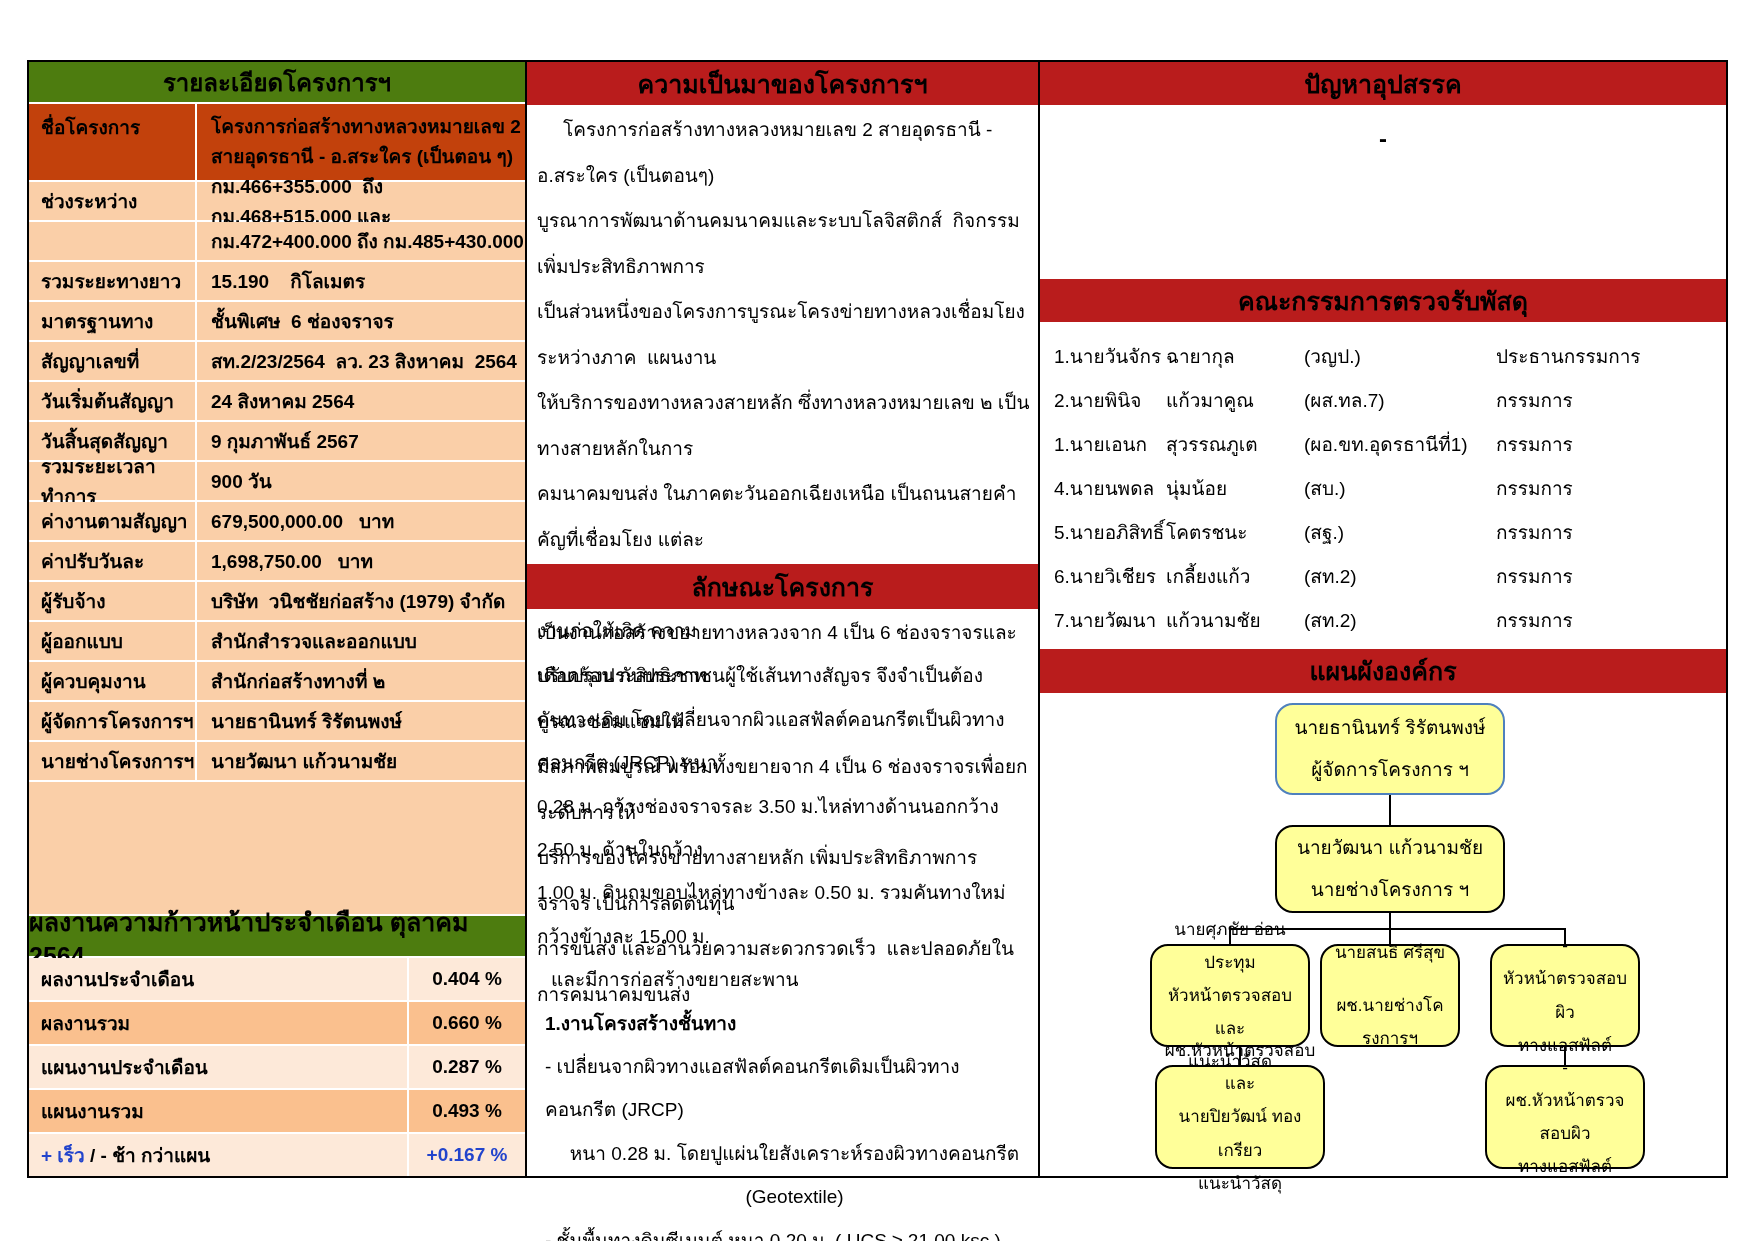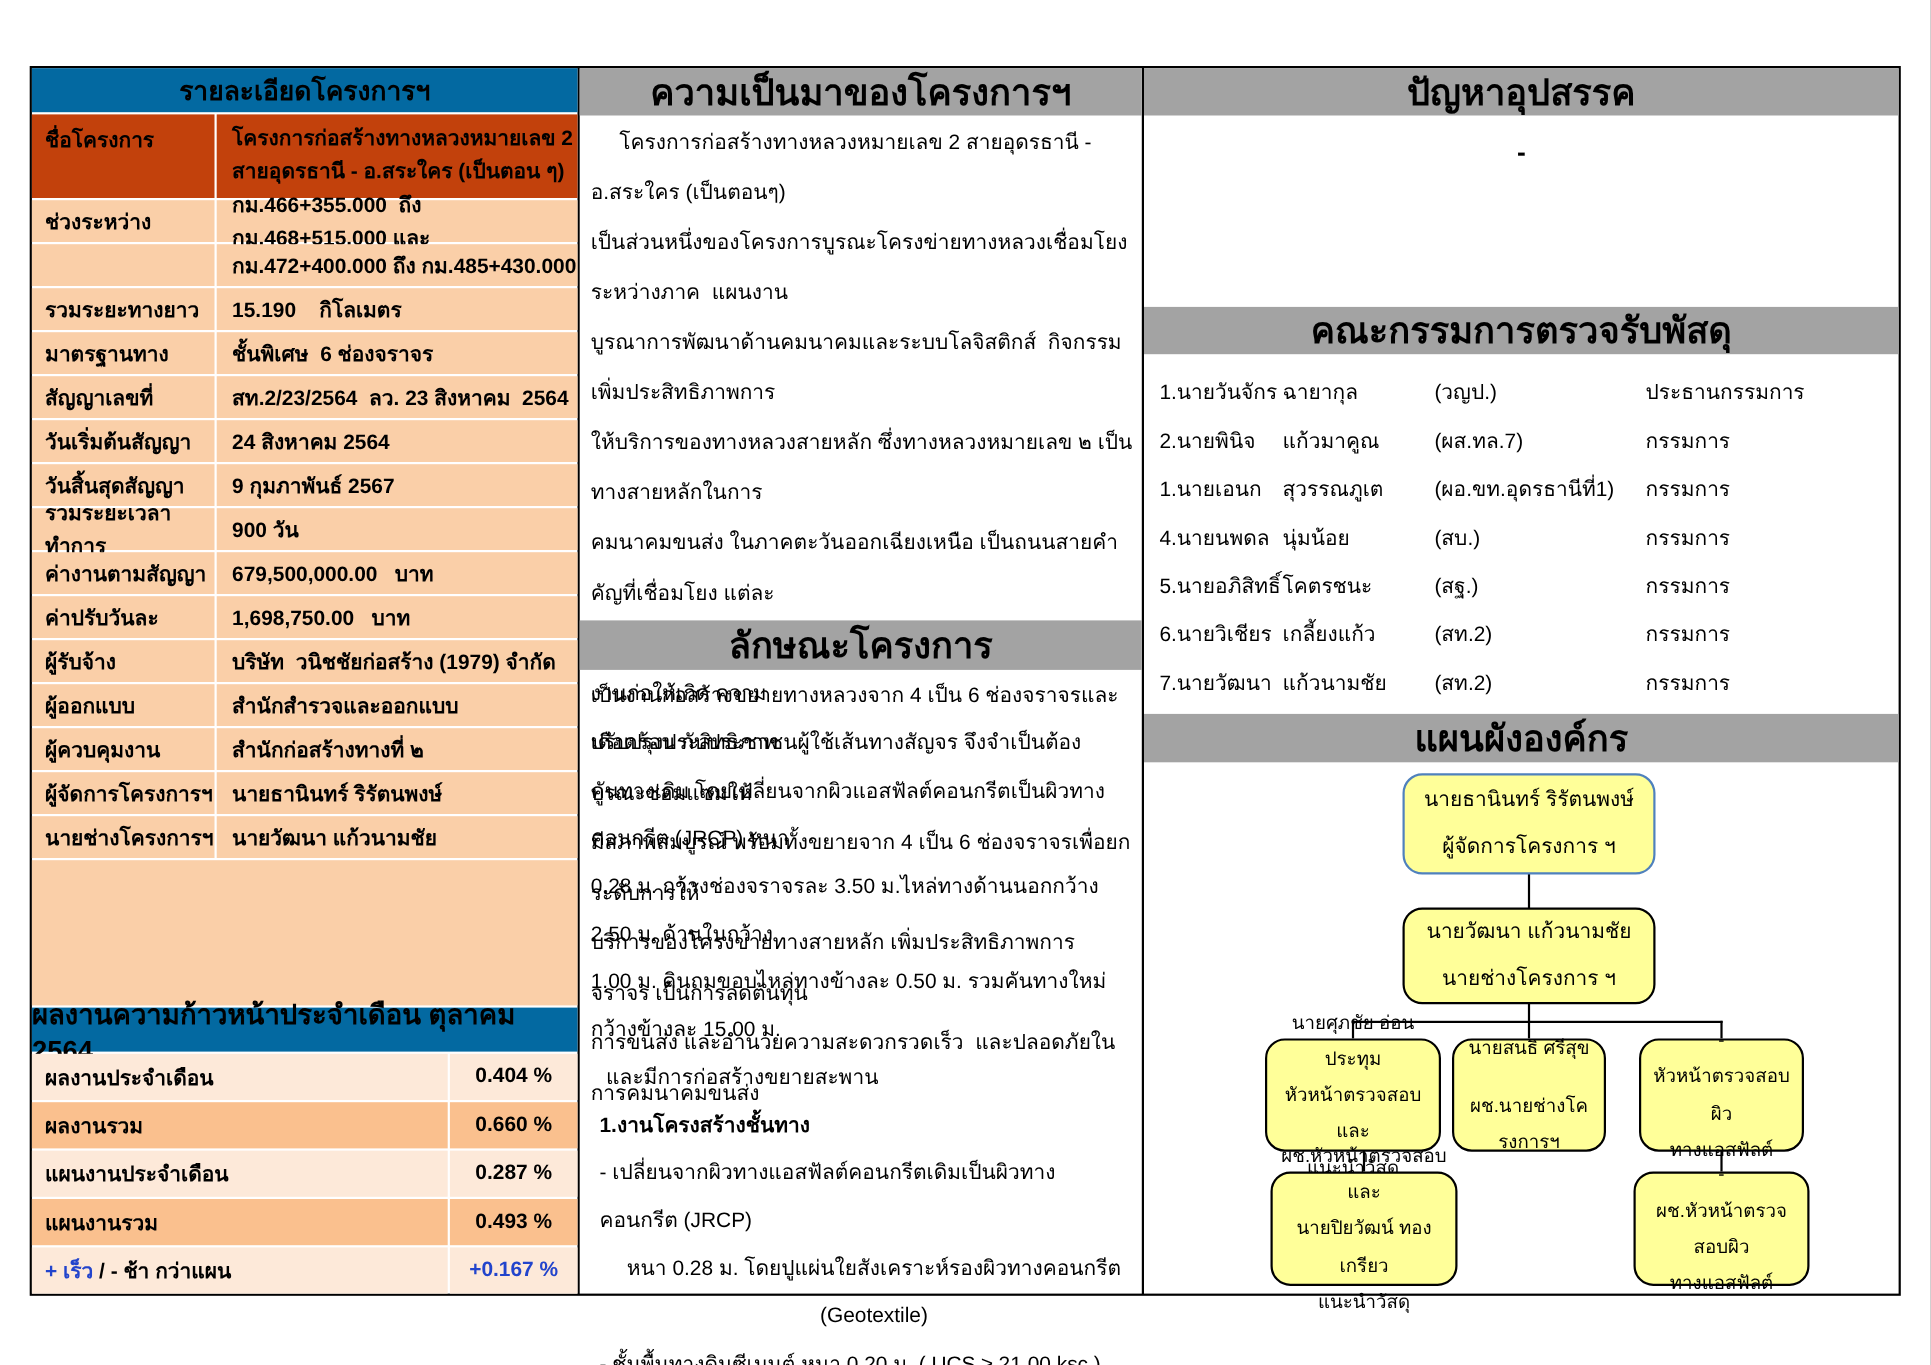--- a/index.html
+++ b/index.html
@@ -8,22 +8,22 @@
   #board{position:absolute;left:27px;top:60px;width:1701px;height:1118px;background:#000;
          display:flex;gap:2px;padding:2px;box-sizing:border-box;}
   .col{background:#fff;display:flex;flex-direction:column;box-sizing:border-box;}
   #col-left{width:496px;}
   #col-mid{width:511px;}
   #col-right{width:686px;}
 
   
   .hdr{flex:none;display:flex;align-items:center;justify-content:center;
        font-weight:bold;font-size:24px;margin-bottom:2px;}
-  .hdr.green{background:#0369a1;height:40px;}
-  .hdr.orange{background:#a3a3a3;height:43px;font-size:33px;}
+  .hdr.green{background:#4d7c0f;height:40px;}
+  .hdr.orange{background:#b91c1c;height:43px;font-size:25px;}
 
   
   .trow{flex:none;display:flex;gap:2px;margin-bottom:2px;}
   .cell{box-sizing:border-box;display:flex;align-items:center;font-size:19px;font-weight:bold;}
   .lbl{width:166px;flex:none;padding-left:12px;}
   .val{flex:1;padding-left:14px;white-space:pre-wrap;}
   .green-bg{background:#c2410c;}
   .peach-bg{background:#FACFA8;}
   .peach-dark{background:#FAC08E;}
   .peach-light{background:#FDE9D9;}
@@ -166,22 +166,22 @@
           <span class="blue-txt">+ เร็ว</span><span> / - ช้า กว่าแผน</span>
         </div>
         <div class="cell pval peach-light blue-txt">+0.167 %</div>
       </div>
     </div>
 
     <div class="col" id="col-mid">
       <div class="hdr orange">ความเป็นมาของโครงการฯ</div>
       <div class="para" id="bg-para">
         <div class="pline indent">โครงการก่อสร้างทางหลวงหมายเลข 2 สายอุดรธานี - อ.สระใคร (เป็นตอนๆ)</div>
+        <div class="pline">บูรณาการพัฒนาด้านคมนาคมและระบบโลจิสติกส์  กิจกรรมเพิ่มประสิทธิภาพการ</div>
         <div class="pline">เป็นส่วนหนึ่งของโครงการบูรณะโครงข่ายทางหลวงเชื่อมโยงระหว่างภาค  แผนงาน</div>
-        <div class="pline">บูรณาการพัฒนาด้านคมนาคมและระบบโลจิสติกส์  กิจกรรมเพิ่มประสิทธิภาพการ</div>
         <div class="pline">ให้บริการของทางหลวงสายหลัก ซึ่งทางหลวงหมายเลข ๒ เป็นทางสายหลักในการ</div>
         <div class="pline">คมนาคมขนส่ง ในภาคตะวันออกเฉียงเหนือ เป็นถนนสายคำคัญที่เชื่อมโยง แต่ละ</div>
         <div class="pline">จังหวัดในภาค ปัจจุบันสภาพถนนชำรุดเสียหายจากการใช้งานก่อให้เกิด ความ</div>
         <div class="pline">เดือดร้อน กับประชาชนผู้ใช้เส้นทางสัญจร จึงจำเป็นต้องบูรณะซ่อมแซมให้</div>
         <div class="pline">มีสภาพสมบูรณ์ พร้อมทั้งขยายจาก 4 เป็น 6 ช่องจราจรเพื่อยกระดับการให้</div>
         <div class="pline">บริการของโครงข่ายทางสายหลัก เพิ่มประสิทธิภาพการจราจร เป็นการลดต้นทุน</div>
         <div class="pline">การขนส่ง และอำนวยความสะดวกรวดเร็ว  และปลอดภัยในการคมนาคมขนส่ง</div>
       </div>
 
       <div class="hdr orange" style="height:45px;">ลักษณะโครงการ</div>

